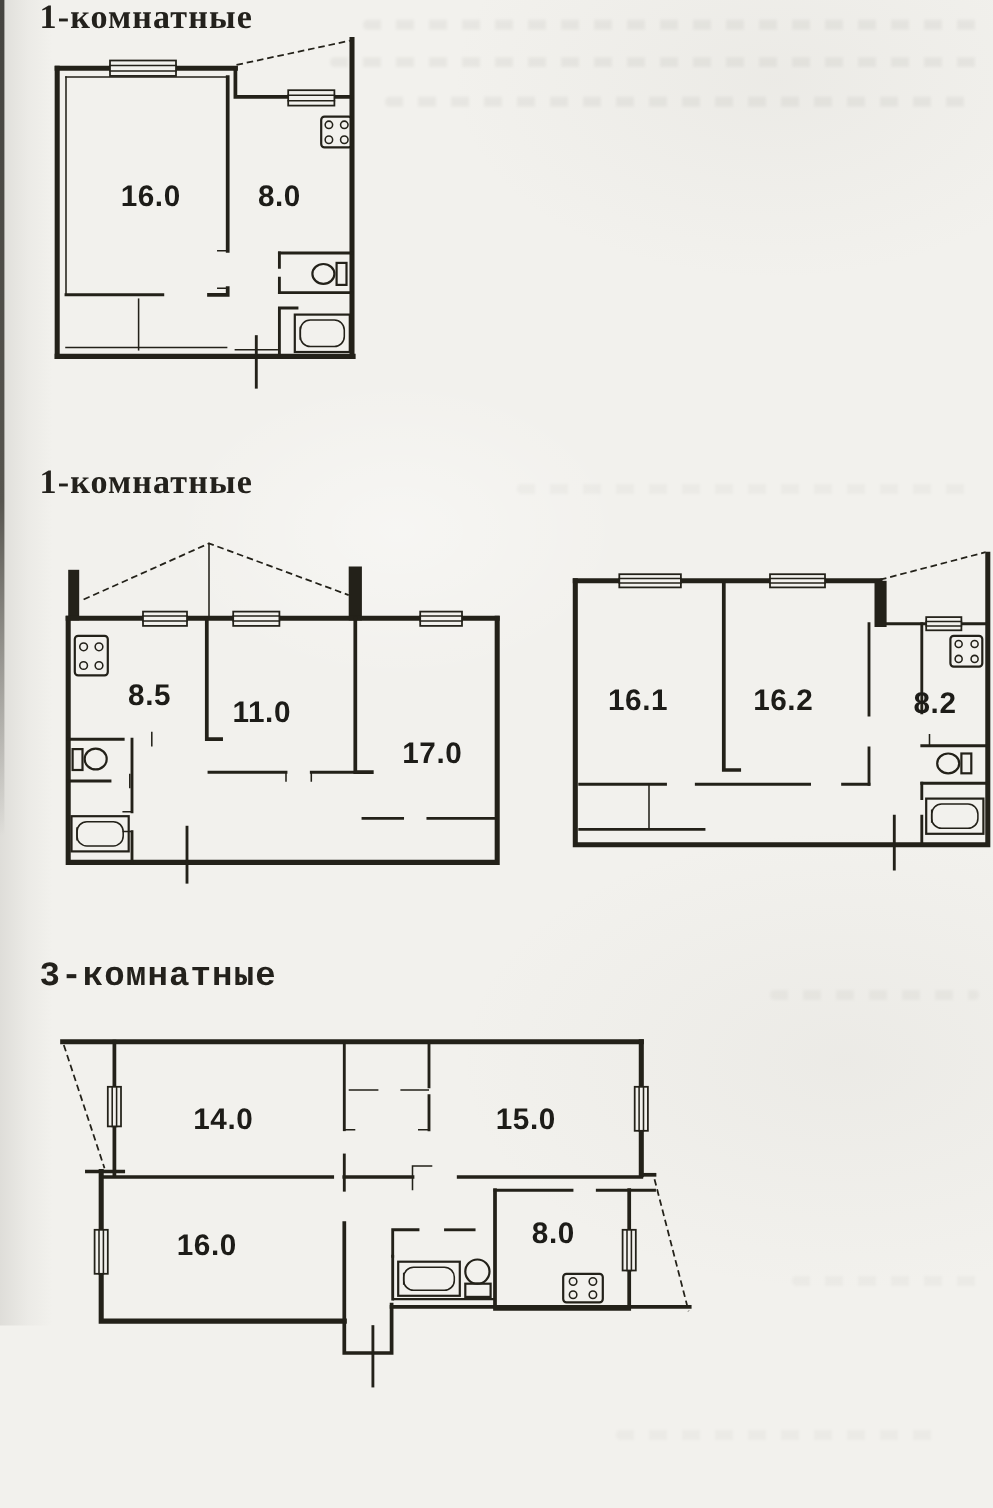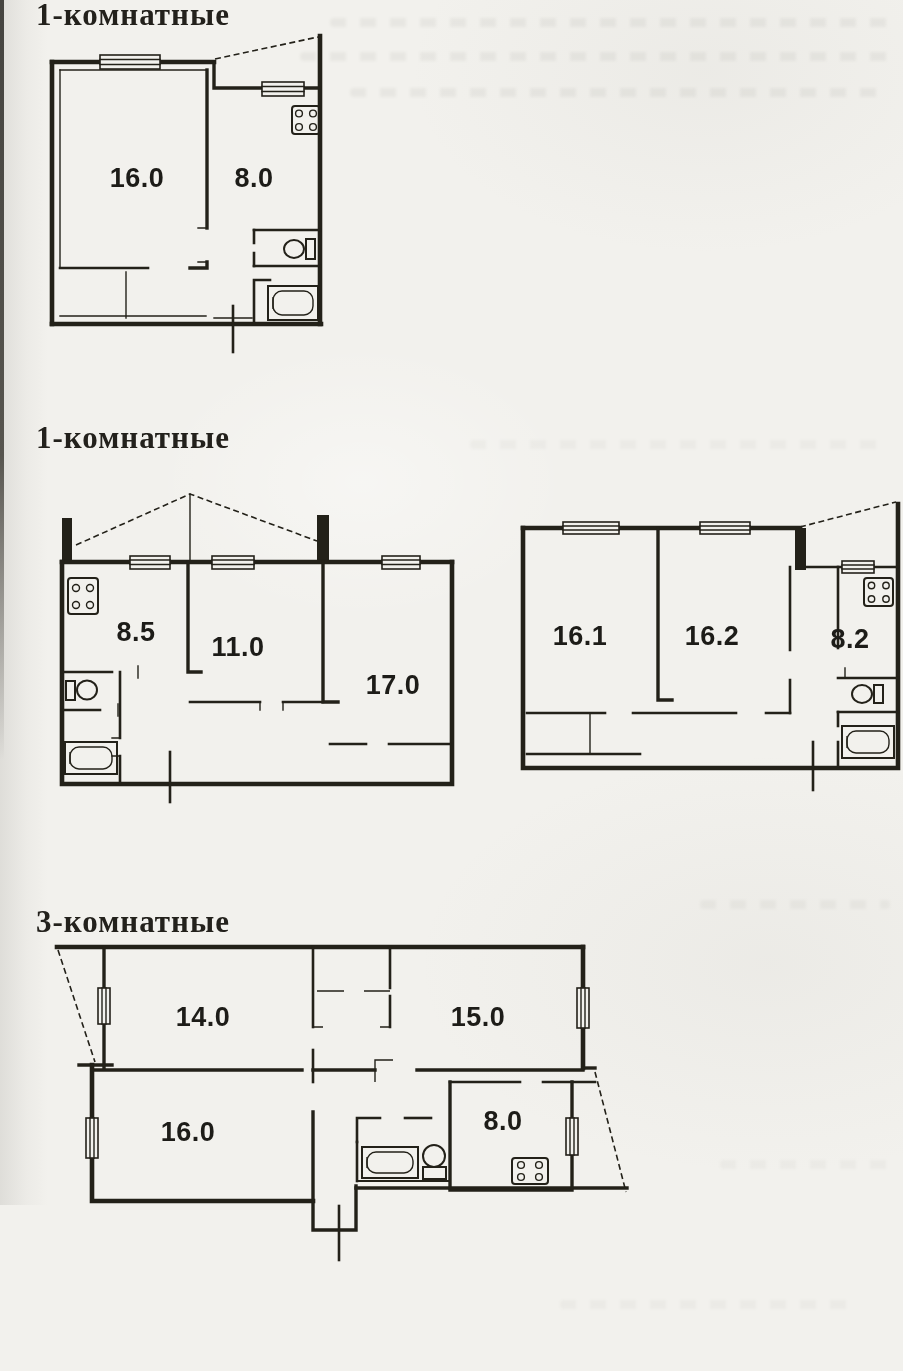--- a/index.html
+++ b/index.html
@@ -239,21 +239,21 @@
     <path class="fixthin" d="M590,713 V754"></path>
     <path class="wallm" d="M527,754 H640"></path>
 
     <path class="wallm" d="M813,742 V790"></path>
 
     <text class="area-label" x="580" y="645">16.1</text>
     <text class="area-label" x="712" y="645">16.2</text>
     <text class="area-label" x="850" y="648">8.2</text>
   </svg>
 
-  <div class="section-title" style="left:36px;top:904px;">3-комнатные</div>
+  <div class="section-title" style="left:36px;top:870px;font-family:Liberation Mono, monospace;">3-комнатные</div>
 
   <svg style="left:48px;top:928px;" width="600" height="345" viewBox="48 928 600 345">
 
     <path class="wallh" d="M57,947 H583"></path>
     <path class="wallh" d="M583,947 V1068"></path>
     <path class="wall" d="M583,1068 H595"></path>
     <path class="balc" d="M595,1072 L626,1192"></path>
     <path class="balc" d="M58,950 L95,1062"></path>
     <path class="wall" d="M79,1065 H112"></path>
     <path class="wallh" d="M92,1065 V1201 M92,1201 H313"></path>

